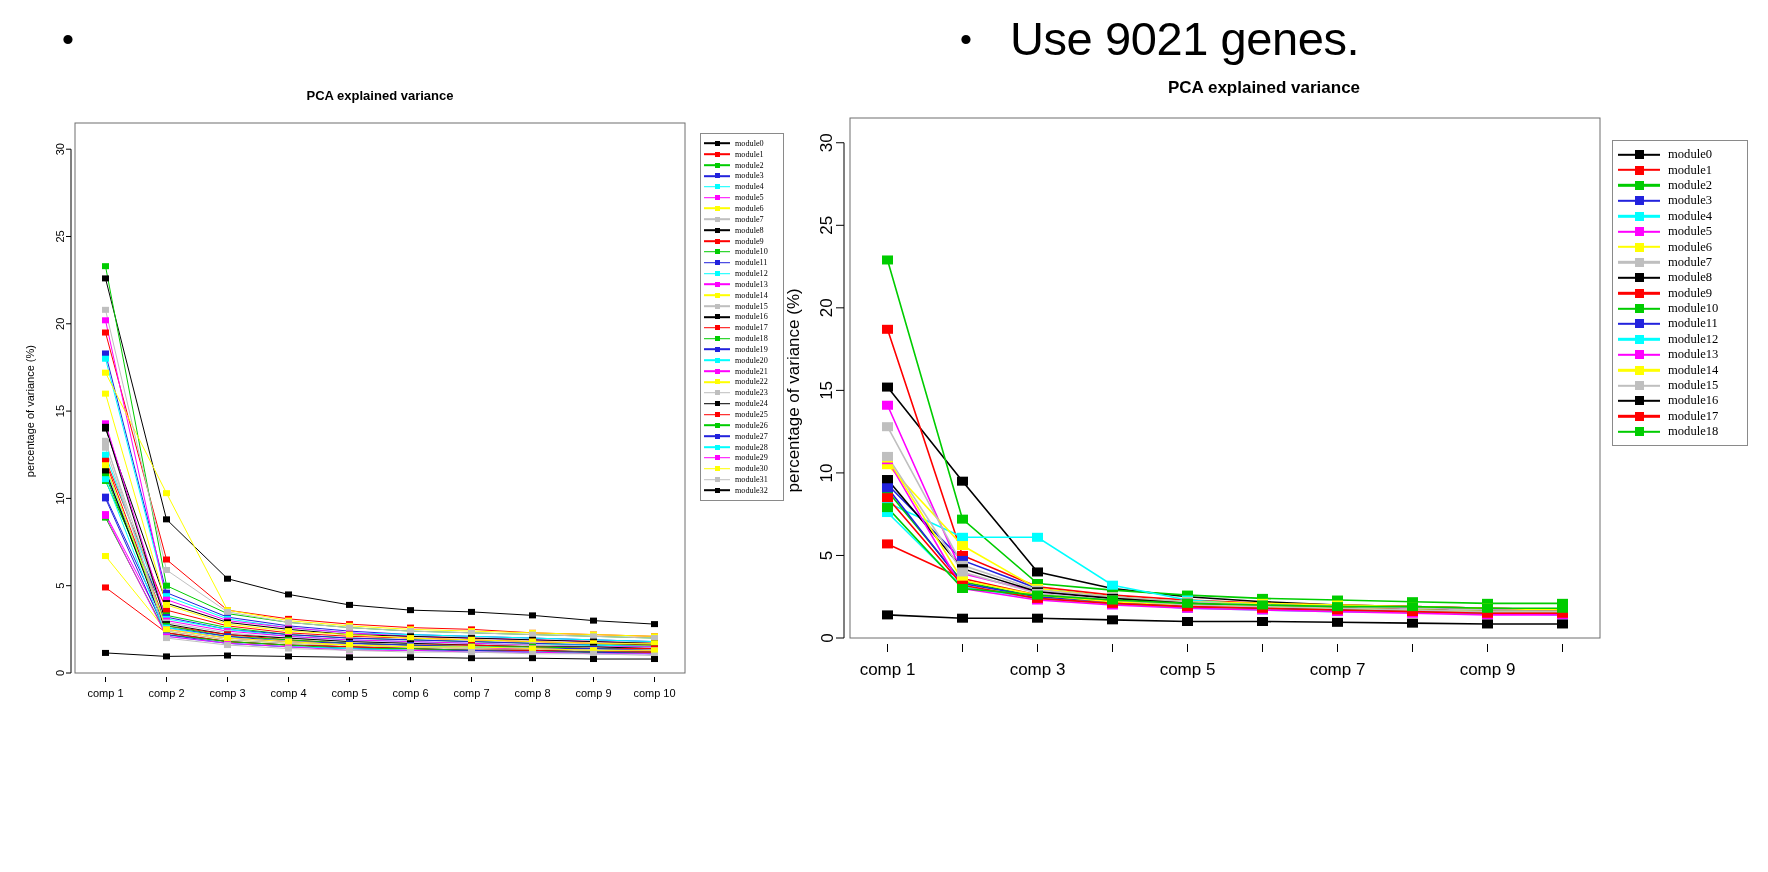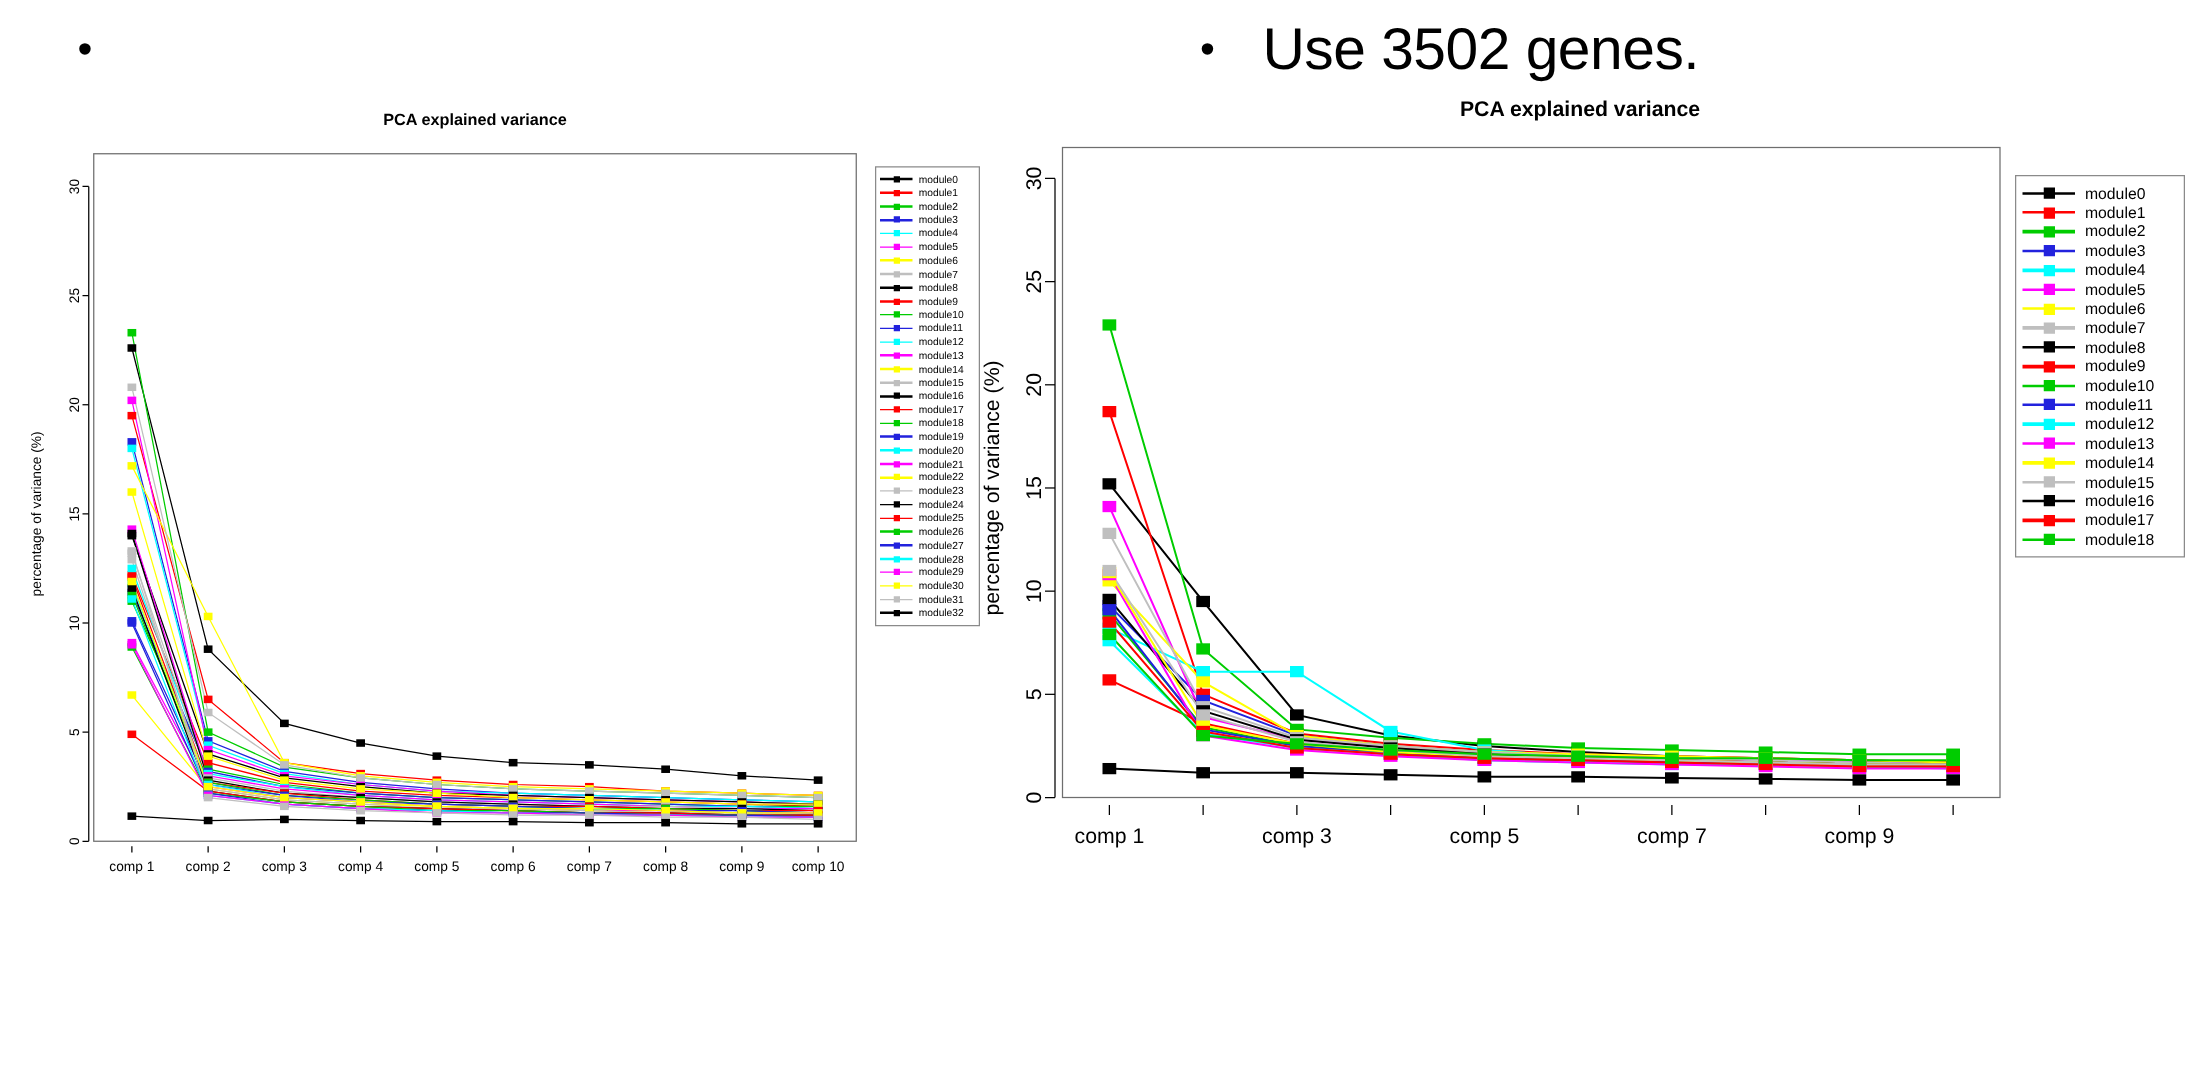--- a/index.html
+++ b/index.html
@@ -17,21 +17,21 @@
   
   .panel{position:absolute;}
   .plot-title{position:absolute;font-weight:bold;color:#000;text-align:center;white-space:nowrap;}
 
   
   .legend{position:absolute;background:#fff;border:1px solid #8a8a8a;box-sizing:border-box;}
   .legend-row{display:flex;align-items:center;}
   .leg-key{position:relative;flex:0 0 auto;display:flex;align-items:center;justify-content:center;}
   .leg-line{position:absolute;left:0;top:50%;transform:translateY(-50%);width:100%;}
   .leg-sq{position:relative;}
-  .leg-text{color:#000;white-space:nowrap;font-family:Liberation Sans, sans-serif;}
+  .leg-text{color:#000;white-space:nowrap;font-family:Liberation Serif, serif;}
 
   
   #legend-left{left:700px;top:133px;width:84px;padding:4px 3px 4px 3px;}
   #legend-left .legend-row{height:10.85px;}
   #legend-left .leg-key{width:26px;height:10px;}
   #legend-left .leg-line{height:1.6px;}
   #legend-left .leg-sq{width:5px;height:5px;}
   #legend-left .leg-text{font-size:8.2px;margin-left:5px;}
 
   
@@ -48,21 +48,21 @@
 <body>
 
 <div class="slide">
 
   <div class="bullet" id="bullet-left">
     <span class="dot">•</span>
   </div>
 
   <div class="bullet" id="bullet-right">
     <span class="dot">•</span>
-    <span class="txt">Use 3502 genes.</span>
+    <span class="txt">Use 9021 genes.</span>
   </div>
 
   <div class="panel" id="panel-left" style="left:0px;top:88px;width:800px;height:690px;">
     <div class="plot-title" style="left:0px;top:0px;width:760px;font-size:13px;">PCA explained variance</div>
     <svg id="svg-left" width="800" height="690">
         <rect x="75" y="35" width="610" height="550" fill="#ffffff" stroke="#6e6e6e" stroke-width="1"></rect>
         <line x1="71" y1="585" x2="71" y2="61.19047619047622" stroke="#000" stroke-width="1"></line>
         <line x1="71" y1="585" x2="66" y2="585" stroke="#000" stroke-width="1"></line>
         <text x="60" y="585" text-anchor="middle" dominant-baseline="central" font-family="&quot;Liberation Sans&quot;, sans-serif" font-size="11" fill="#000" transform="rotate(-90 60 585)">0</text>
         <line x1="71" y1="497.6984126984127" x2="66" y2="497.6984126984127" stroke="#000" stroke-width="1"></line>

